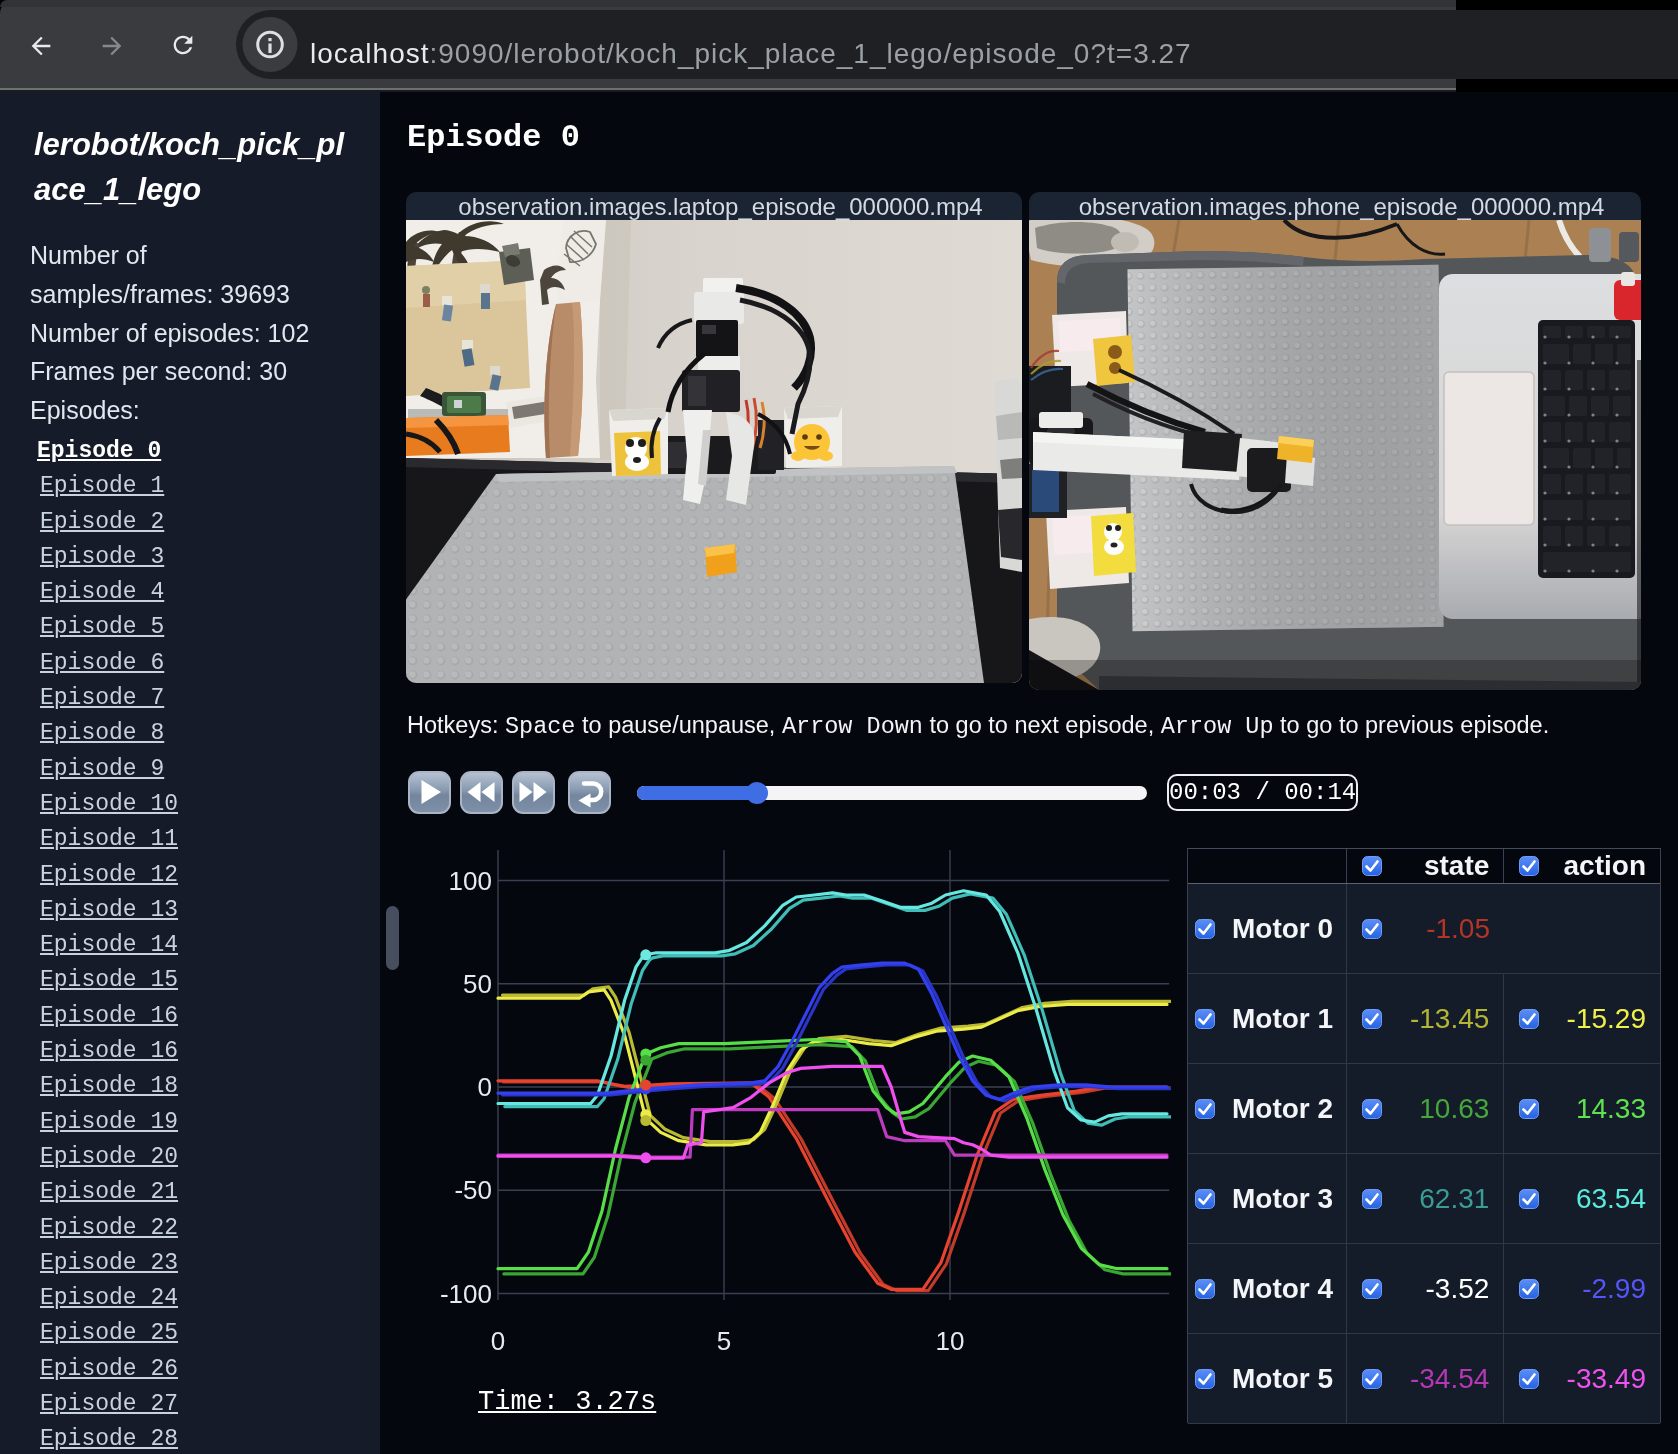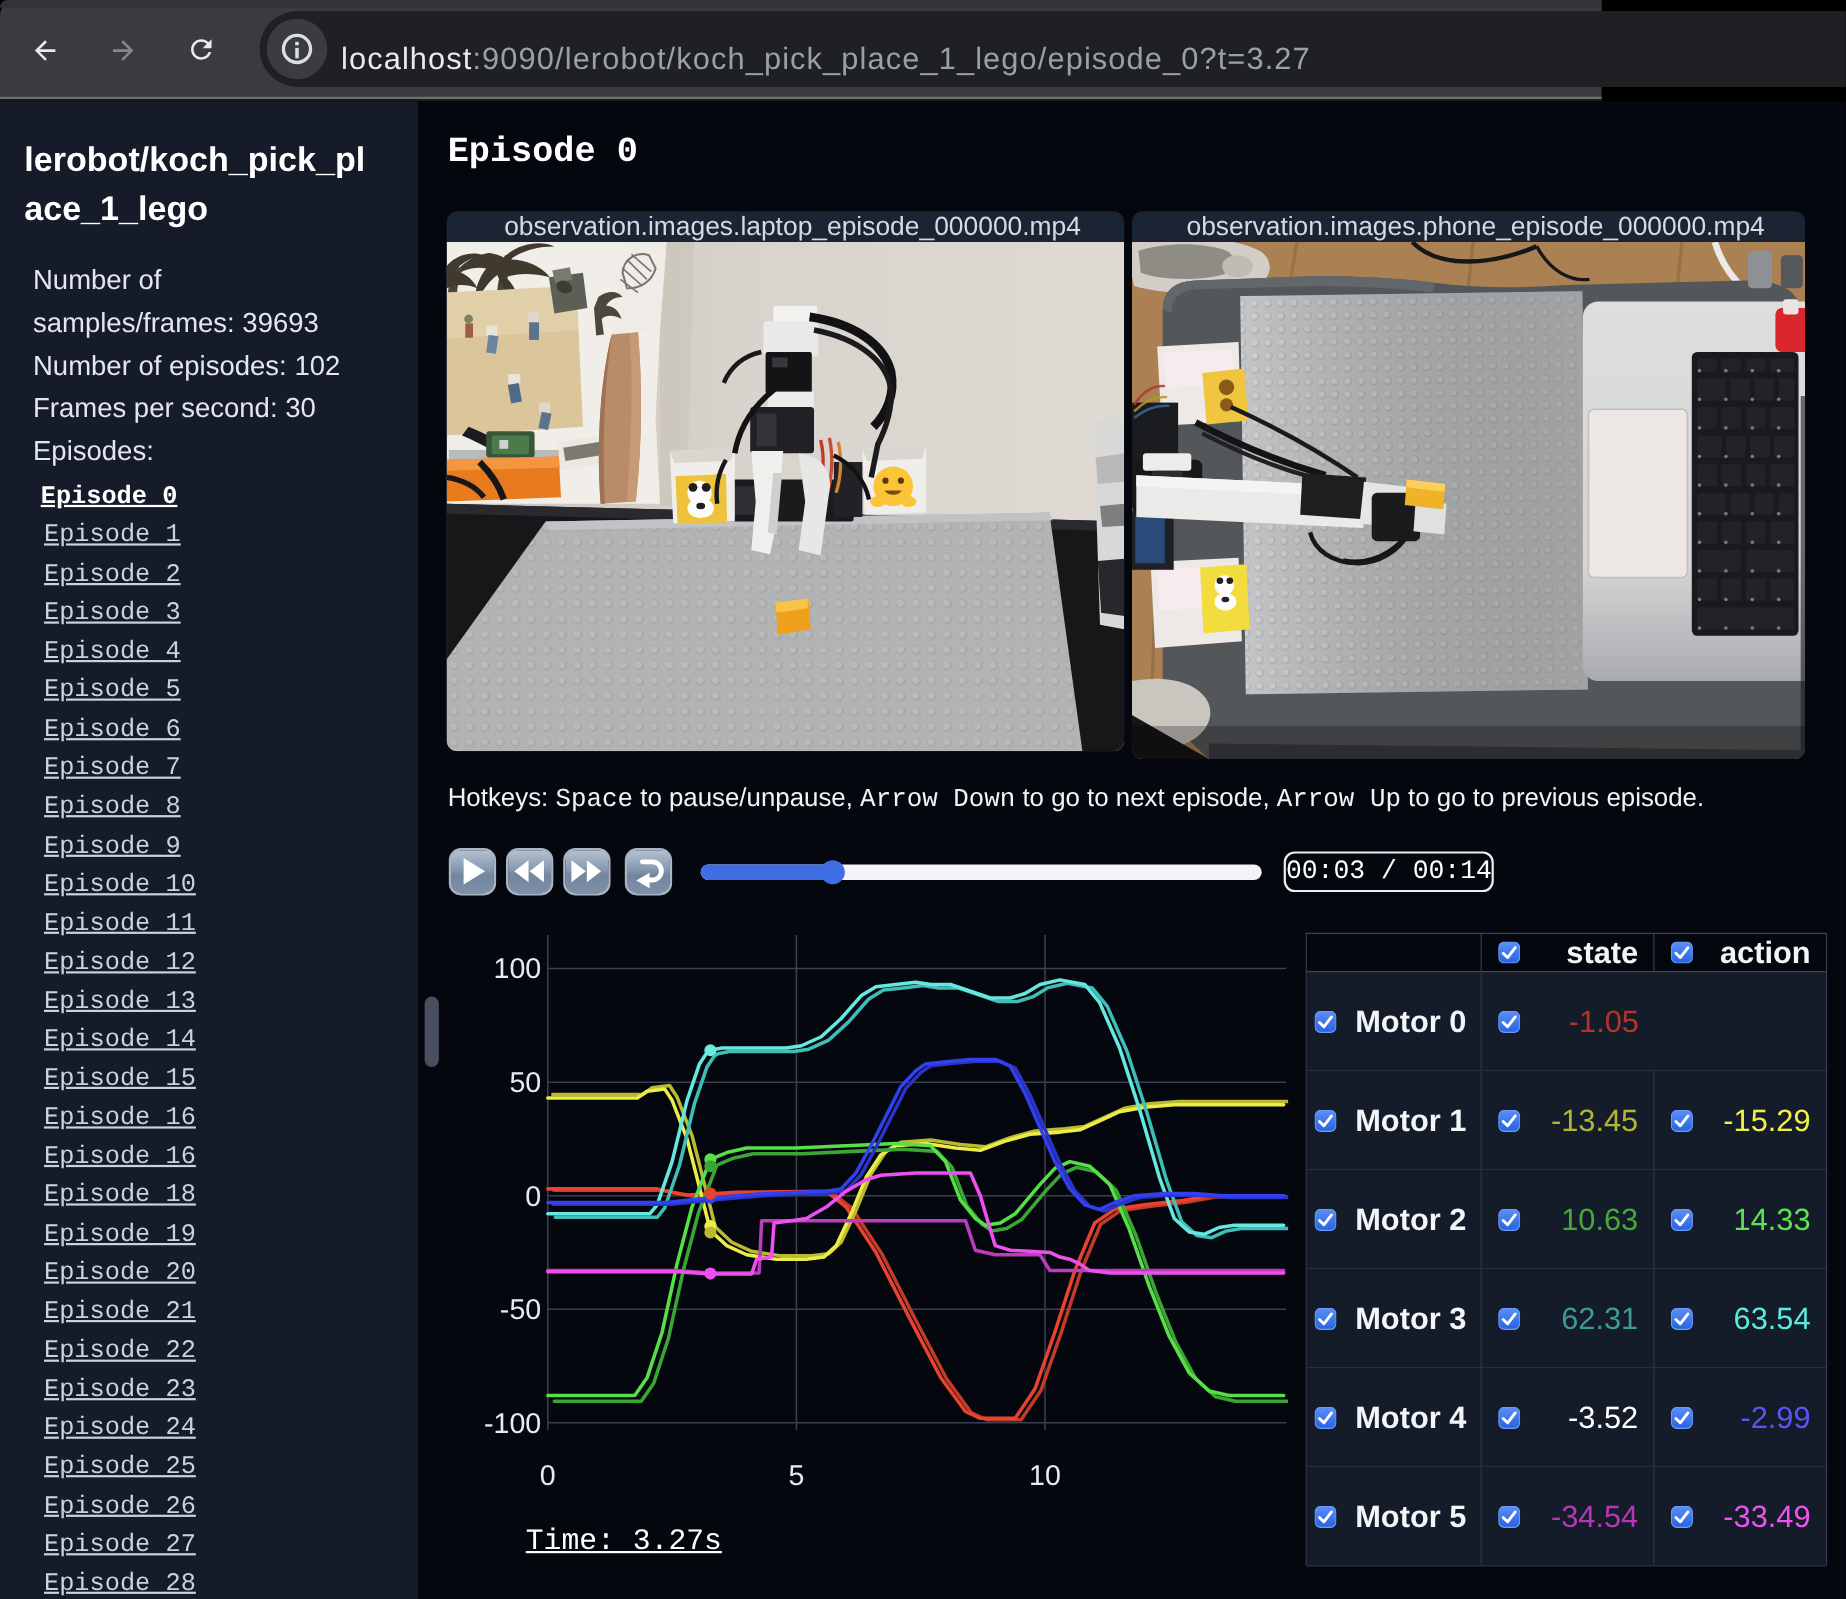--- a/index.html
+++ b/index.html
@@ -13,22 +13,22 @@
 #toolbar .botline { position:absolute; top:88px; left:0; width:100%; height:2px; background:#6e726f; }
 #toolbar .botline2 { position:absolute; top:90px; left:0; width:100%; height:2px; background:#1a1b1e; }
 .navic { position:absolute; top:0; }
 #pill { position:absolute; left:236px; top:10px; width:1442px; height:69px;
   background:#1e2023; border-radius:35px 0 0 35px; }
 #urltext { position:absolute; left:74px; top:28px; font-size:28px; letter-spacing:1px; color:#e8eaed; white-space:nowrap; }
 #urltext span { color:#9aa0a6; }
 
 #page { position:absolute; top:92px; left:0; width:1678px; height:1362px; background:#05070f; }
 #sidebar { position:absolute; top:0; left:0; width:380px; height:1362px; background:#161b2a; overflow:hidden; }
-#sidebar h1 { position:absolute; left:22px; top:30px; width:330px; font-size:31px; line-height:45px;
-  font-weight:bold; color:#fff; word-break:break-all; }
+#sidebar h1 { position:absolute; left:34px; top:30px; width:330px; font-size:31px; line-height:45px;
+  font-weight:bold; color:#fff; word-break:break-all;font-style:italic; }
 #meta { position:absolute; left:30px; top:144px; width:330px; font-size:25px; line-height:38.8px; color:#e2e6ee; }
 #eplist { position:absolute; left:40px; top:342px; font-family:"Liberation Mono",monospace;
   font-size:23px; line-height:35.3px; color:#c9d2e0; }
 #eplist a { display:block; text-decoration:underline; }
 #eplist .ep0 { font-weight:bold; color:#fff; margin-left:-3px; }
 #scrollthumb { position:absolute; left:386px; top:814px; width:13px; height:64px;
   border-radius:7px; background:#474f5e; }
 
 h2.epi { position:absolute; left:407px; top:27px; font-family:"Liberation Mono",monospace;
   font-size:32px; font-weight:bold; color:#fff; }

